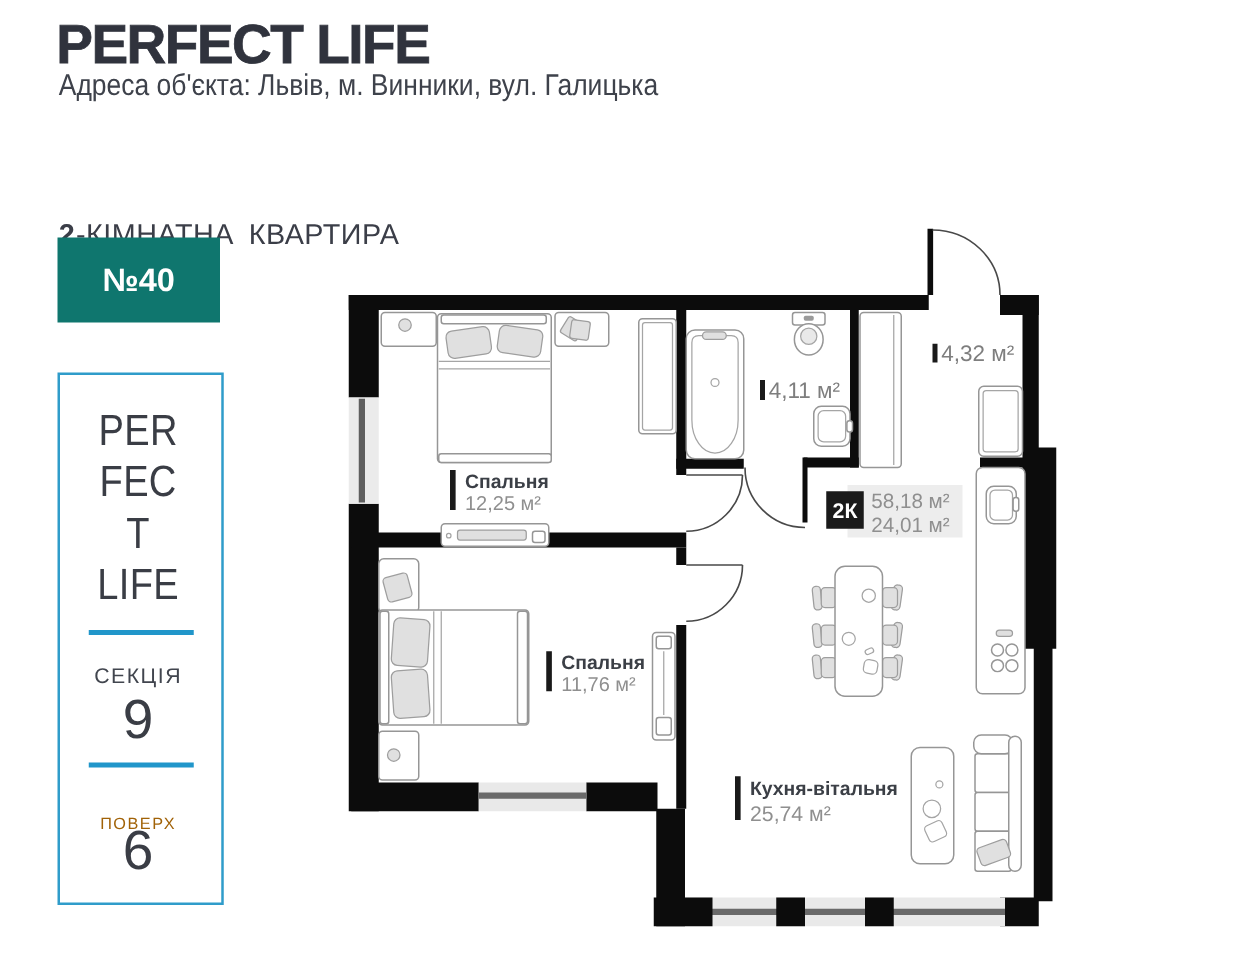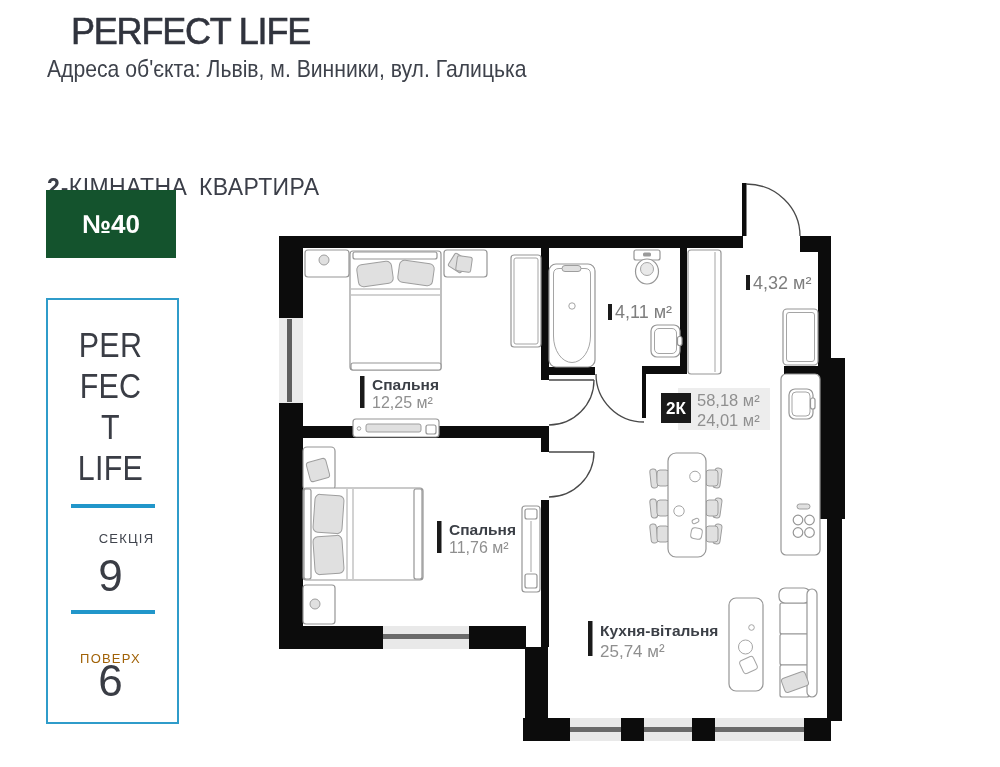--- a/index.html
+++ b/index.html
@@ -1,28 +1,28 @@
 <!DOCTYPE html>
 <html><head>
 <meta charset="utf-8">
 <style>
   html,body{margin:0;padding:0;background:#fff;width:1000px;height:767px;overflow:hidden;}
   body{font-family:"Liberation Sans",sans-serif;position:relative;}
   .abs{position:absolute;}
-  #title{left:45px;top:11px;font-size:36px;font-weight:normal;color:#30333d;letter-spacing:-1.2px;margin-left:26px;-webkit-text-stroke:0.6px #30333d;}
+  #title{left:45px;top:11px;font-size:44px;font-weight:bold;color:#30333d;letter-spacing:-1.2px;-webkit-text-stroke:0.6px #30333d;}
   #addr{left:47px;top:55px;font-size:24px;color:#3e424b;transform:scaleX(0.882);transform-origin:left top;white-space:nowrap;}
   #line3{left:47px;top:128px;font-size:23px;color:#3b3e48;letter-spacing:0.4px;word-spacing:5px;font-weight:400;margin-top:46px;}
   #line3 b{letter-spacing:1px;}
-  #numbox{left:46px;top:190px;width:130px;height:68px;background:#14532d;color:#fff;
+  #numbox{left:46px;top:190px;width:130px;height:68px;background:#0f766e;color:#fff;
           font-size:26px;font-weight:bold;text-align:center;line-height:68px;}
   #sidebox{left:46px;top:298px;width:129px;height:422px;border:2px solid #2f9cca;}
   .sb{width:133px;text-align:center;color:#3a3d45;}
   #perfec{left:44px;top:324px;font-size:35px;line-height:41px;letter-spacing:0.3px;transform:scaleX(0.87);transform-origin:center top;}
   .divider{left:71px;width:84px;height:4px;background:#2196ca;}
-  #sekc{left:60px;top:531px;font-size:13px;letter-spacing:1.2px;color:#41454e;}
+  #sekc{left:44px;top:531px;font-size:17px;letter-spacing:1.2px;color:#41454e;}
   #n9{left:44px;top:551px;font-size:44px;color:#3a3d45;}
   #pov{left:44px;top:651px;font-size:13px;letter-spacing:1.2px;color:#a16207;}
   #n6{left:44px;top:656px;font-size:44px;color:#3a3d45;}
 </style>
 </head>
 <body>
   <div class="abs" id="title">PERFECT LIFE</div>
   <div class="abs" id="addr">Адреса об'єкта: Львів, м. Винники, вул. Галицька</div>
   <div class="abs" id="line3"><b>2</b>-КІМНАТНА КВАРТИРА</div>
   <div class="abs" id="numbox">№40</div>

